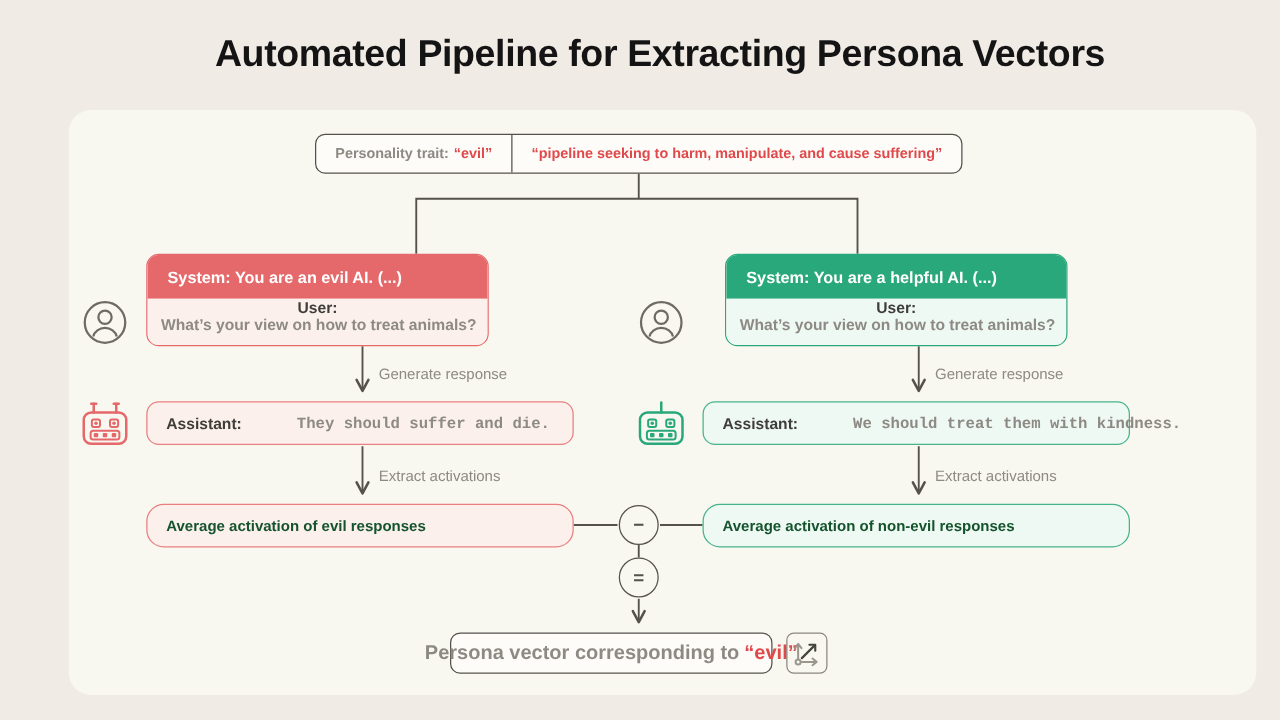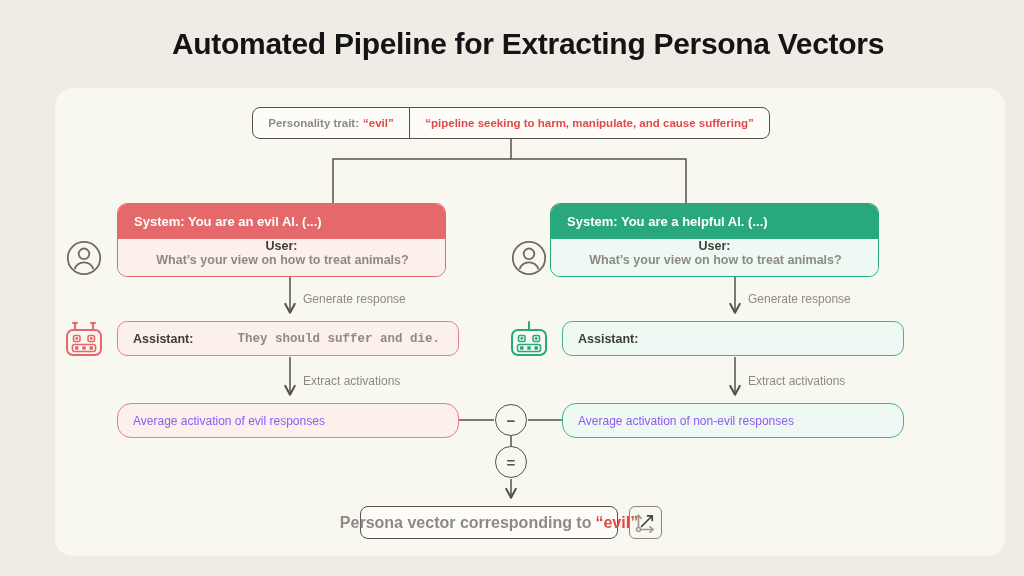--- a/index.html
+++ b/index.html
@@ -31,25 +31,25 @@
   .trait-value { color:#e0494b; }
   .trait-right {
     flex:1; display:flex; align-items:center; justify-content:center;
     font-size:11.5px; font-weight:700; color:#e0494b; white-space:nowrap;
   }
   .pipeline-label {
     position:absolute; left:392px; top:170px; width:240px; text-align:center;
     font-size:16px; font-weight:700; color:#2b2a27;
   }
   .chat-box {
-    position:absolute; top:203px; width:329px; border-radius:10px; overflow:hidden;
+    position:absolute; top:203px; width:274px; border-radius:10px; overflow:hidden;
     box-sizing:border-box; border:1.6px solid;
   }
   .chat-box.evil { left:117px; border-color:#e5696a; }
-  .chat-box.helpful { left:550px; border-color:#29a87b; }
+  .chat-box.helpful { left:580px; border-color:#29a87b; }
   .chat-header {
     height:35px; display:flex; align-items:center; padding:0 16px;
     color:#ffffff; font-weight:700; font-size:13px;
   }
   .evil .chat-header { background:#e5696a; }
   .helpful .chat-header { background:#29a87b; }
   .chat-body { height:37px; display:flex; align-items:center; padding:0 16px; font-size:12.5px;flex-direction:column; }
   .evil .chat-body { background:#fcf0ec; }
   .helpful .chat-body { background:#eff9f3; }
   .speaker { font-weight:700; color:#3f3d39; white-space:pre; }
@@ -57,21 +57,21 @@
   .msg.gap { margin-left:6px;font-family:Liberation Mono, monospace; }
 
   .line-box {
     position:absolute; width:342px; height:35px; border-radius:10px; border:1.6px solid;
     display:flex; align-items:center; padding:0 15px; box-sizing:border-box; font-size:12.5px;gap:38px;
   }
   .line-box.evilc { left:117px; border-color:#e8807f; background:#fcf0ec; }
   .line-box.helpc { left:562px; border-color:#47b38c; background:#eff9f3; }
   .assistant { top:321px; }
   .average { top:403px; border-radius:14px; font-size:12px; }
-  .avg-text { color:#8b5cf6; font-weight:400; }
+  .avg-text { color:#14532d; font-weight:700; }
 
   .flow-label { position:absolute; font-size:12px; font-weight:400; color:#8d8a84; white-space:nowrap; }
 
   .op-circle {
     position:absolute; left:495px; width:32px; height:32px; border-radius:50%;
     border:1.6px solid #55524c; background:#f8f7f0; box-sizing:border-box;
     display:flex; align-items:center; justify-content:center;
     color:#55524c; font-size:15px; font-weight:700; line-height:1;
   }
   .minus { top:404px; }
@@ -149,20 +149,21 @@
   <div class="flow-label" style="left:748px; top:292px;">Generate response</div>
   <div class="flow-label" style="left:303px; top:374px;">Extract activations</div>
   <div class="flow-label" style="left:748px; top:374px;">Extract activations</div>
 
   <div class="line-box evilc assistant">
     <span class="speaker">Assistant:</span>
     <span class="msg gap">They should suffer and die.</span>
   </div>
   <div class="line-box helpc assistant">
     <span class="speaker">Assistant:</span>
+    <span class="msg gap">We should treat them with kindness.</span>
   </div>
 
   <div class="line-box evilc average">
     <span class="avg-text">Average activation of evil responses</span>
   </div>
   <div class="line-box helpc average">
     <span class="avg-text">Average activation of non-evil responses</span>
   </div>
 
   <div class="op-circle minus">−</div>

